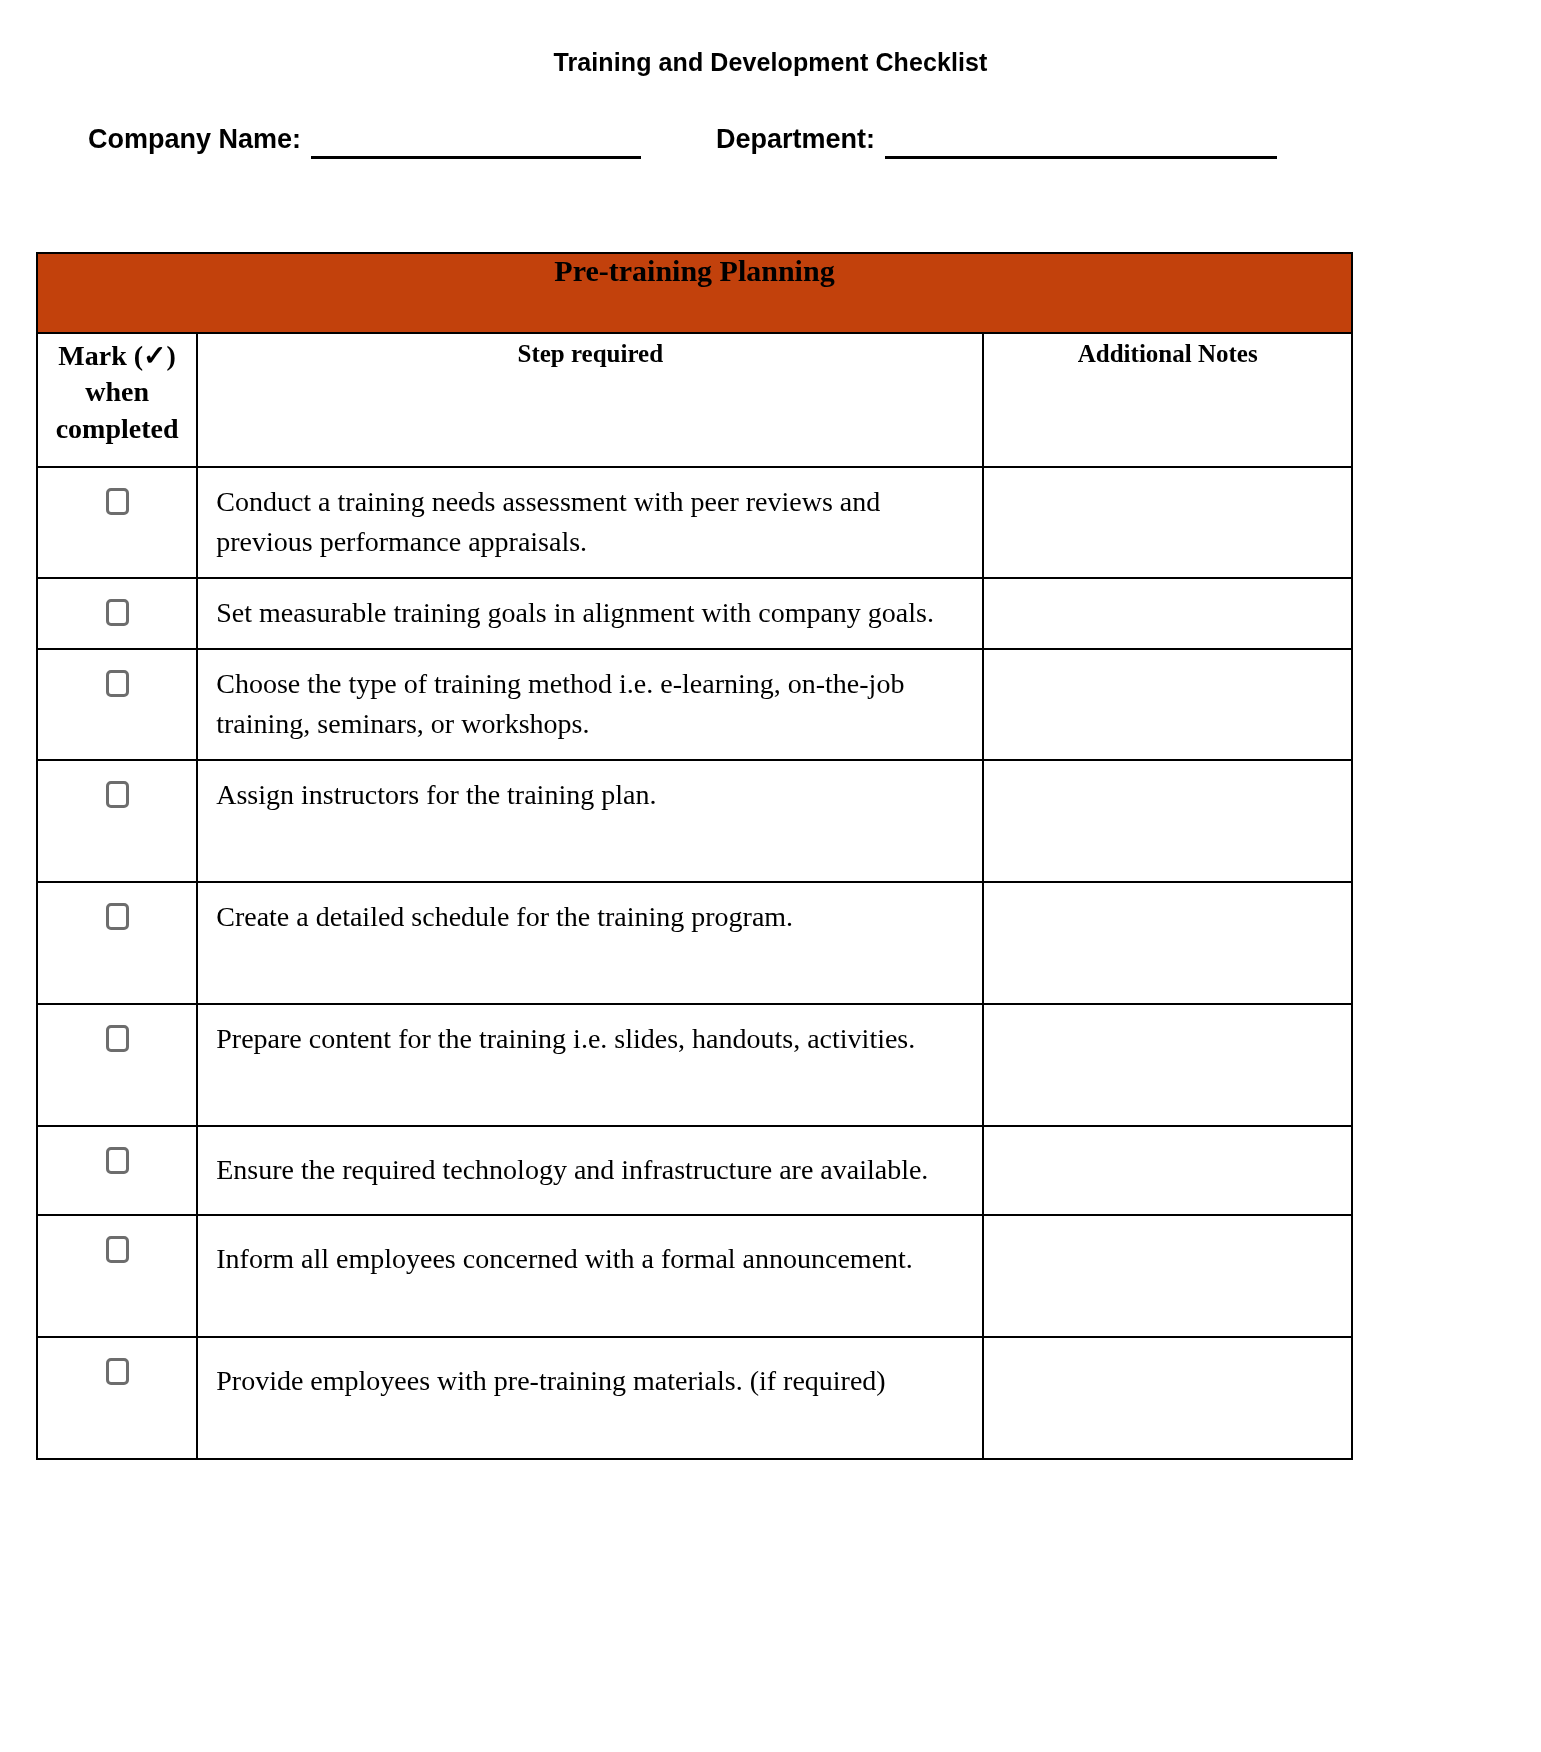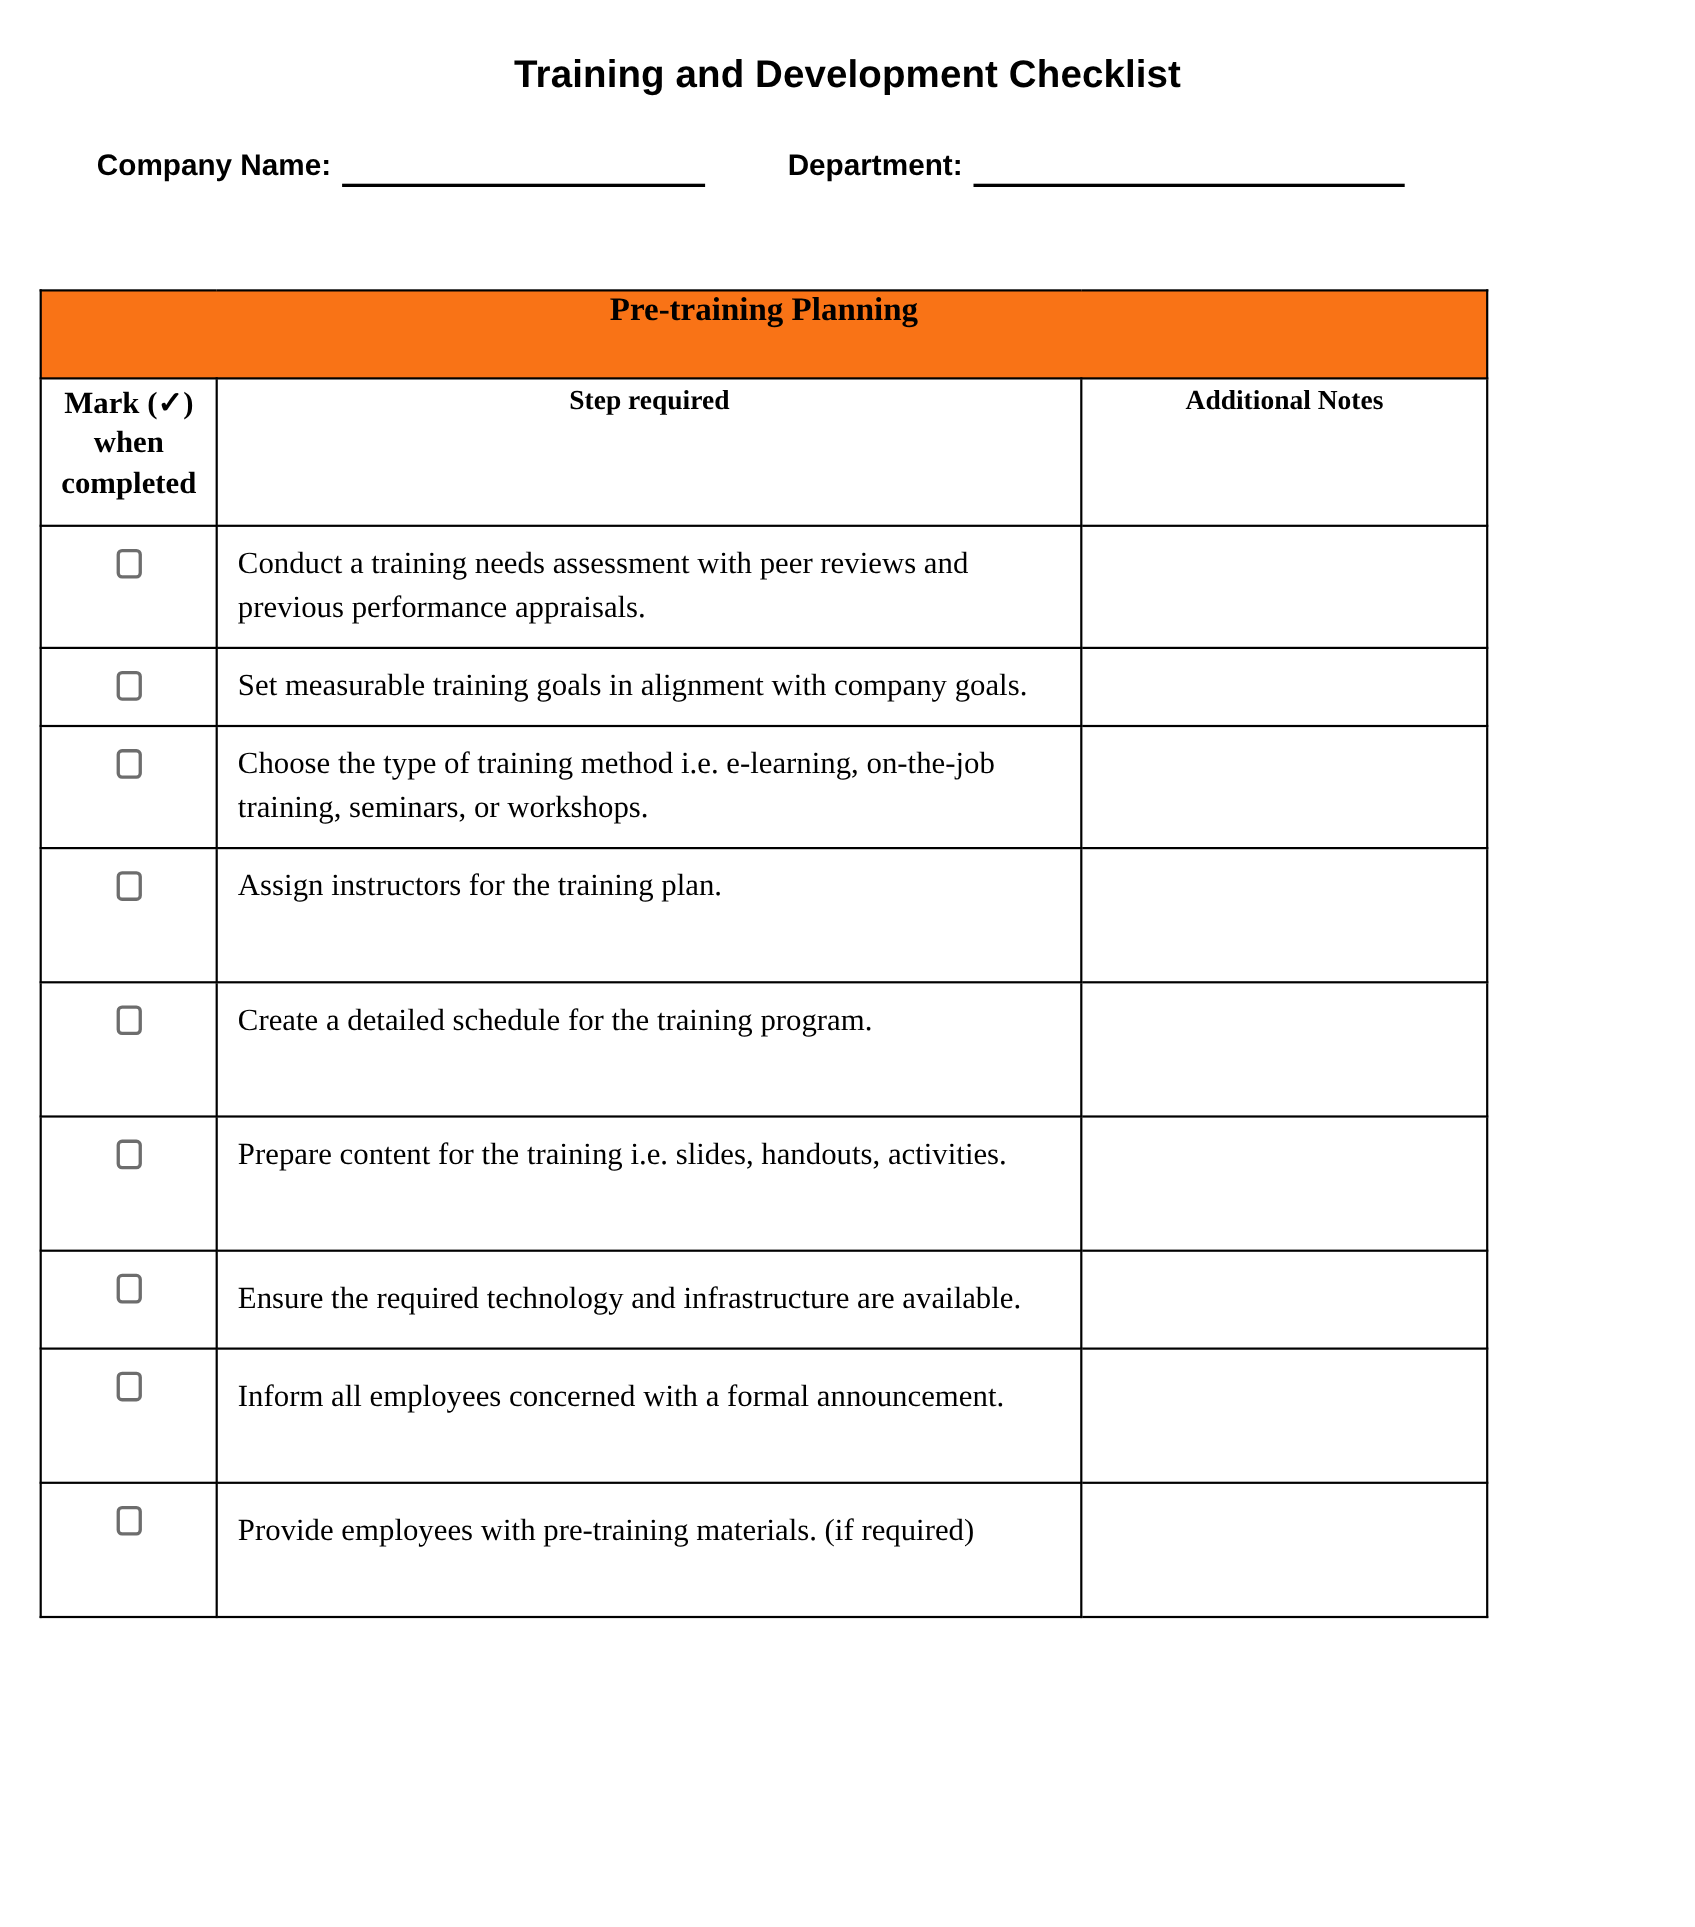--- a/index.html
+++ b/index.html
@@ -20,21 +20,21 @@
     width: 1541px;
     height: 1752px;
     box-sizing: border-box;
   }
 
   
   .doc-title {
     text-align: center;
     font-family: "Liberation Sans", "DejaVu Sans", sans-serif;
     font-weight: bold;
-    font-size: 35px;
+    font-size: 25px;
     letter-spacing: 0.1px;
     margin: 0;
     padding-top: 49px;
     line-height: 1.1;
   }
 
   
   .field-row {
     position: relative;
     margin-top: 47px;
@@ -74,21 +74,21 @@
     border-collapse: collapse;
     table-layout: fixed;
   }
   table.checklist th,
   table.checklist td {
     border: 2px solid #000000;
     vertical-align: top;
   }
 
   .section-title-cell {
-    background: #f97316;
+    background: #c2410c;
     text-align: center;
     font-weight: bold;
     font-size: 30px;
     height: 78px;
     vertical-align: middle;
     padding: 0;
   }
 
   .col-mark   { width: 160px; }
   .col-step   { width: 785px; }

